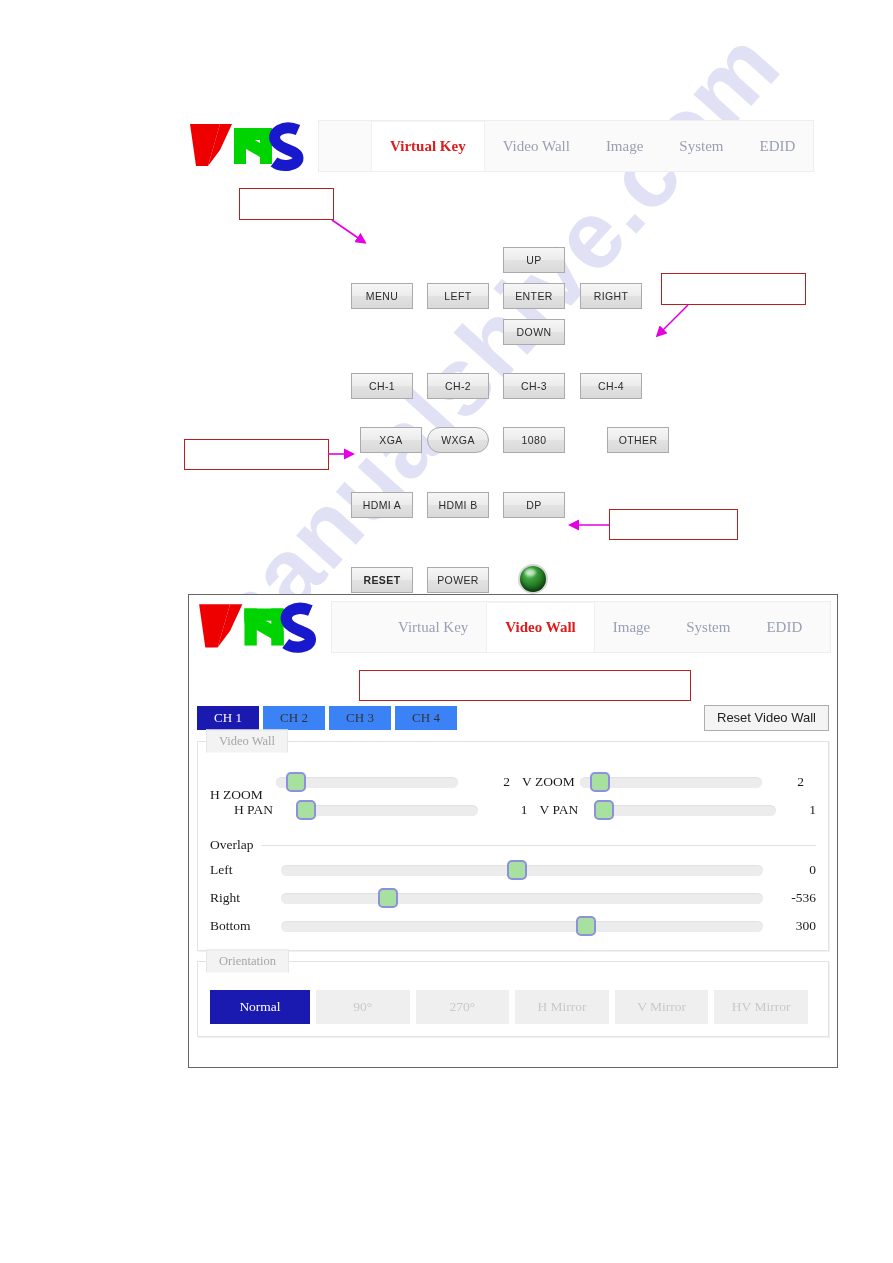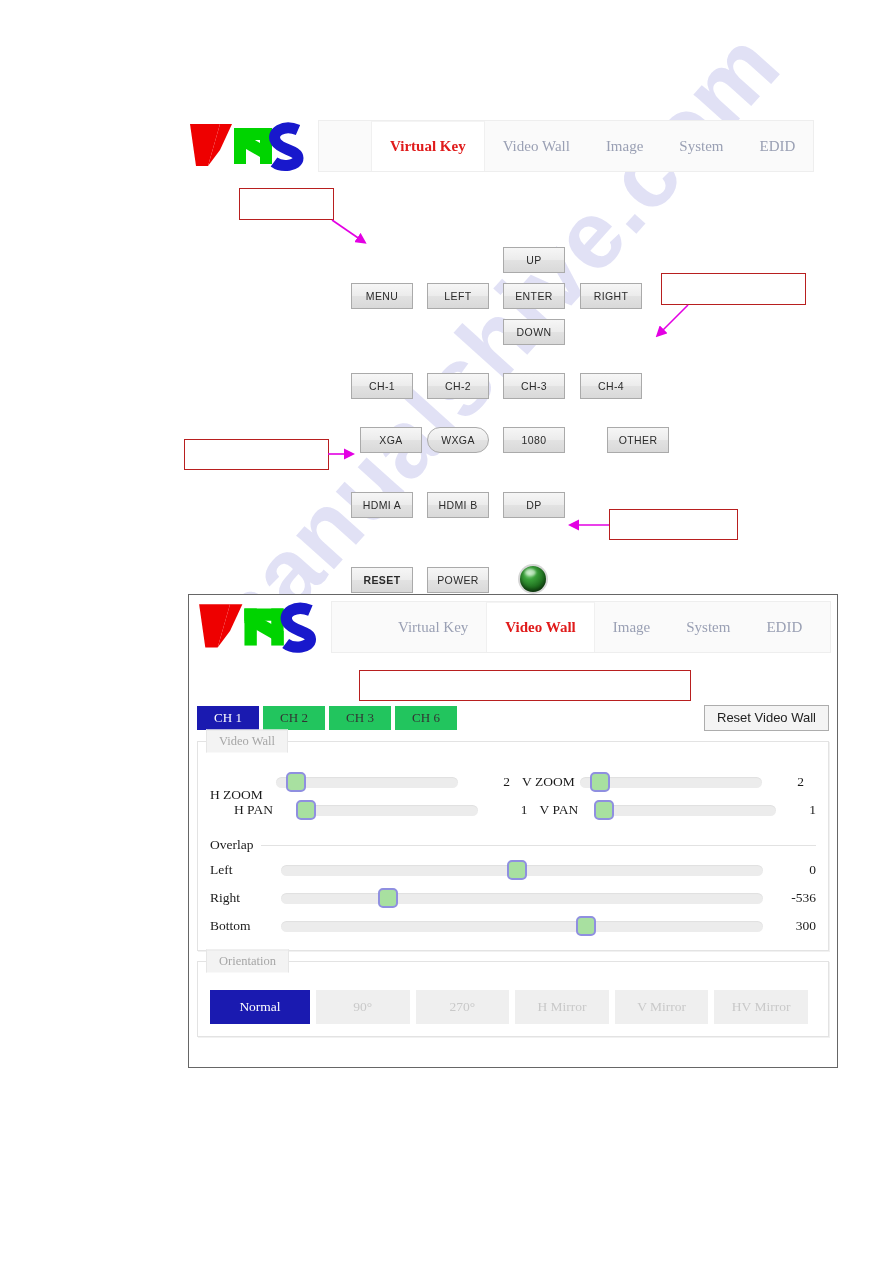--- a/index.html
+++ b/index.html
@@ -145,21 +145,21 @@
     margin-top: 6px;
     height: 26px;
   }
   .ch-tab {
     min-width: 62px;
     height: 24px;
     line-height: 24px;
     text-align: center;
     font-size: 13px;
     color: #333;
-    background: #22c55e;
+    background: #3b82f6;
     cursor: pointer;
     margin-right: 4px;
   }
   .ch-tab.active {
     background: #1a1ab0;
     color: #ffffff;
   }
   .reset-vw-btn {
     margin-left: auto;
     height: 26px;
@@ -412,21 +412,21 @@
       </div>
     </div>
   </div>
 
   <div style="height:44px;"></div>
 
   <div class="chrow">
     <div class="ch-tab active">CH 1</div>
     <div class="ch-tab">CH 2</div>
     <div class="ch-tab">CH 3</div>
-    <div class="ch-tab">CH 6</div>
+    <div class="ch-tab">CH 4</div>
     <div class="reset-vw-btn">Reset Video Wall</div>
   </div>
 
   <div class="group">
     <div class="group-legend">Video Wall</div>
     <div class="group-legend-sizer"></div>
 
     <div class="slider-grid">
 
       <div class="srow">

